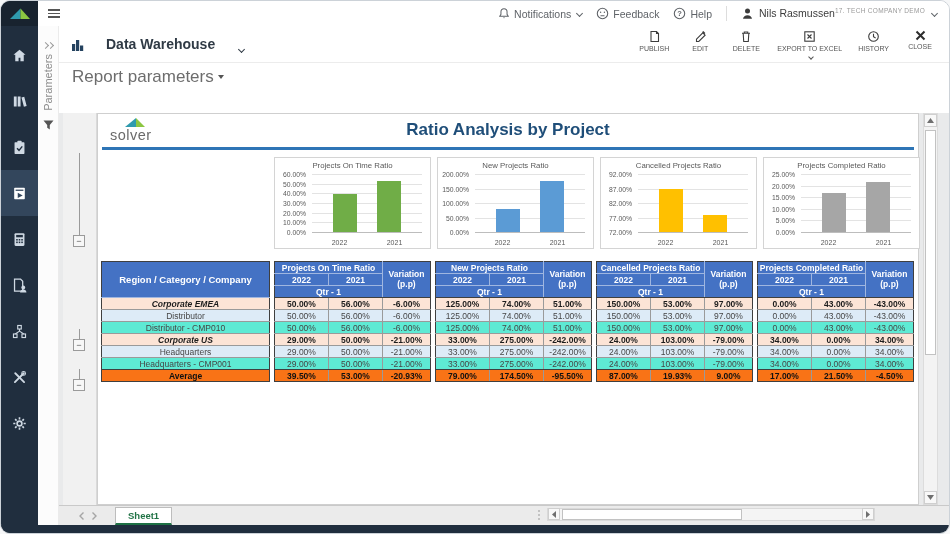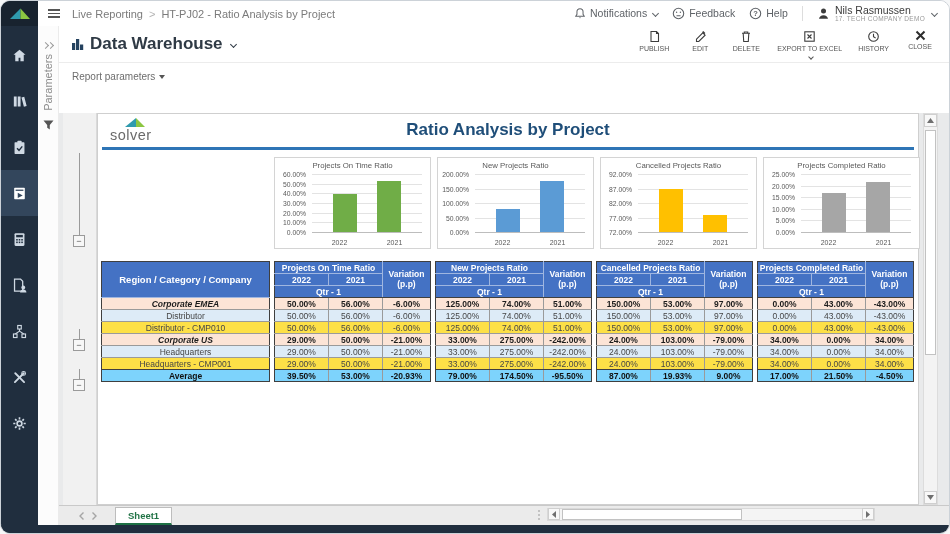--- a/index.html
+++ b/index.html
@@ -26,39 +26,39 @@
   .topbar { position:absolute; left:37px; right:0; top:0; height:25px; background:#fff;
             display:flex; align-items:center; padding:0 12px 0 8px; z-index:3; }
   .burger { width:14px; cursor:pointer; margin:0 10px 0 2px; }
   .burger span { display:block; width:12px; height:1.6px; background:#555; margin:2.2px 0; }
   .crumb { font-size:11px; color:#7b7b7b; }
   .crumb .sep { color:#b3b3b3; margin:0 6px; }
   .top-right { margin-left:auto; display:flex; align-items:center; gap:14px; font-size:10.5px; color:#5f6368; }
   .top-item { display:flex; align-items:center; gap:4px; cursor:pointer; }
   .vdiv { width:1px; height:15px; background:#ddd; }
   .user { display:flex; align-items:center; gap:5px; cursor:pointer; }
-  .user-meta { display:flex; flex-direction:column; line-height:1.05; }
+  .user-meta { display:flex; line-height:1.05; }
   .user-name { font-size:10.5px; color:#3c3c3c; }
   .user-org { font-size:6.5px; color:#9a9a9a; text-transform:uppercase; letter-spacing:.3px; }
 
   .chv { display:inline-block; width:5px; height:5px; border-right:1.3px solid currentColor;
          border-bottom:1.3px solid currentColor; transform:rotate(45deg); margin-left:2px; }
   .chv.right { transform:rotate(-45deg); margin-left:0; }
   .tri-down { display:inline-block; width:0; height:0; border-left:3.5px solid transparent;
               border-right:3.5px solid transparent; border-top:4.5px solid #555; margin-left:4px; }
 
   
   .main { position:absolute; left:58px; top:25px; right:0; bottom:0; }
   .toolbar { height:37px; display:flex; align-items:center; border-bottom:1px solid #ececec; padding:0 14px 0 12px; }
-  .source { display:flex; align-items:center; gap:6px; font-size:17px; font-weight:bold; color:#2f3a45; cursor:pointer; }
+  .source { display:flex; align-items:flex-end; gap:22px; font-size:14px; font-weight:bold; color:#2f3a45; cursor:pointer; }
   .actions { margin-left:auto; display:flex; gap:16px; }
   .action { display:flex; flex-direction:column; align-items:center; gap:2px; font-size:7px;
             color:#555; cursor:pointer; min-width:30px; }
   .action .chv { width:4px; height:4px; margin-top:1px; }
-  .paramsrow { height:27px; display:flex; align-items:center; padding-left:13px; font-size:10px; color:#6d6d6d; cursor:pointer; }
+  .paramsrow { height:27px; display:flex; align-items:center; padding-left:13px; font-size:17px; color:#6d6d6d; cursor:pointer; }
   .refreshrow { height:23px; display:flex; align-items:center; justify-content:flex-end; gap:8px;
                 padding-right:12px; font-size:9.5px; color:#6d6d6d; }
   .slider { display:flex; align-items:center; cursor:pointer; }
   .knob { width:11px; height:11px; border-radius:50%; background:#2e75b6; }
   .sl-line { width:52px; height:2px; background:#c9c9c9; }
 
   
   .content { position:absolute; left:0; right:0; top:87px; bottom:0; background:#e9eaeb; }
   .gutter { position:absolute; left:4px; top:0; width:34px; height:392px; background:#f1f1f1; border-right:1px solid #dadada; }
   .oline { position:absolute; width:1px; background:#9a9a9a; left:16px; }
@@ -94,22 +94,22 @@
   #ratio-table .h.reg { font-size:9.5px; }
   #ratio-table .varh { white-space:pre-line; line-height:1.15; }
   #ratio-table .gap { border:none; background:none; }
   #ratio-table .bl { border-left:1.5px solid #3f3f3f; }
   #ratio-table .br { border-right:1.5px solid #3f3f3f; }
   #ratio-table .bt { border-top:1.5px solid #3f3f3f; }
   #ratio-table .bb { border-bottom:1.5px solid #3f3f3f; }
   .row-parent td { background:#FCE4D6; font-weight:bold; color:#1c1c1c; }
   .row-parent td.lbl { text-align:left; padding-left:4px;font-style:italic; }
   .row-child1 td { background:#DDEBF7; color:#464646; }
-  .row-child2 td { background:#fde047; color:#464646; }
-  .row-average td { background:#7dd3fc; font-weight:bold; color:#111; font-size:10.5px; height:17px; }
+  .row-child2 td { background:#5eead4; color:#464646; }
+  .row-average td { background:#f97316; font-weight:bold; color:#111; font-size:10.5px; height:17px; }
 
   
   .vscroll { position:absolute; left:864px; top:0; width:15px; height:392px; background:#f3f3f3; border:1px solid #dcdcdc; }
   .sbtn { position:absolute; width:13px; height:13px; background:#f8f8f8; border:1px solid #cfcfcf;
           display:flex; align-items:center; justify-content:center; cursor:pointer; }
   .vthumb { position:absolute; left:1px; top:16px; width:11px; height:225px; background:#fff; border:1px solid #c2c2c2; cursor:grab; }
   .hrow { position:absolute; left:0; right:0; top:392px; height:20px; background:#ebebeb; border-top:1px solid #c9c9c9;
           display:flex; align-items:center; }
   .sheetnav { display:flex; gap:8px; margin-left:20px; }
   .snbtn { cursor:pointer; display:flex; align-items:center; }
@@ -215,23 +215,20 @@
         </svg>
     </div>
   </div>
 
   <div class="topbar">
     <div class="burger">
         <span></span>
         <span></span>
         <span></span>
       </div>
-    <div class="crumb">
-      <span>Live Reporting</span><span class="sep">&gt;</span><span>HT-PJ02 - Ratio Analysis by Project</span>
-    </div>
     <div class="top-right">
       <div class="top-item">
         <svg width="12" height="13" viewBox="0 0 13 13">
           <path d="M6.5 1.3a3.3 3.3 0 0 1 3.3 3.3v2.7l1.3 2.2h-9.2l1.3-2.2V4.6A3.3 3.3 0 0 1 6.5 1.3z" fill="none" stroke="#5f6368" stroke-width="1.1"></path>
           <path d="M5.4 10.8a1.15 1.15 0 0 0 2.2 0" fill="#5f6368"></path>
           </svg>
         <span>Notifications</span>
         <span class="chv"></span>
       </div>
       <div class="top-item">

